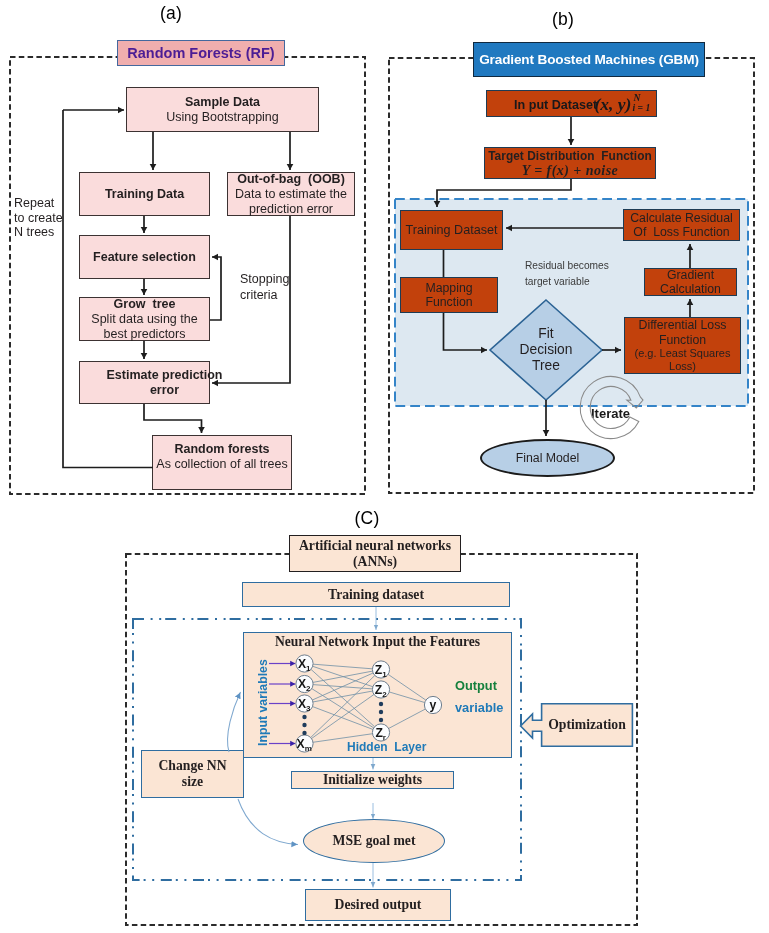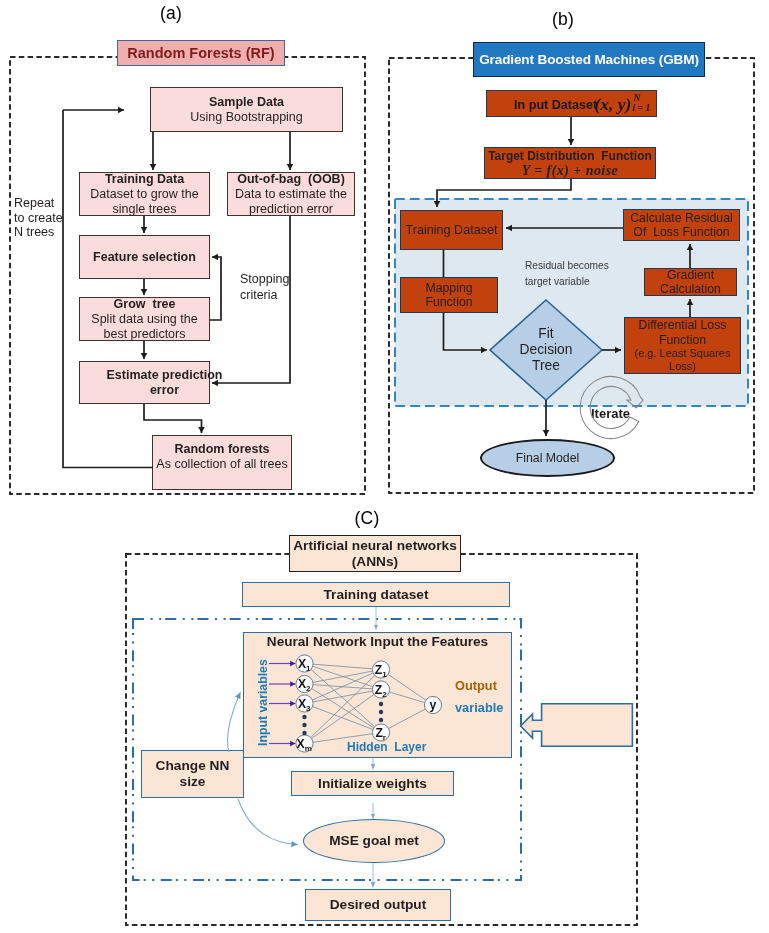--- a/index.html
+++ b/index.html
@@ -10,48 +10,44 @@
 
   .node{position:absolute;box-sizing:border-box;display:flex;flex-direction:column;
         align-items:center;justify-content:center;text-align:center;}
   .pinkbox{background:#fadcdc;border:1.5px solid #3c3232;}
   .ln1{font-weight:bold;font-size:12.5px;line-height:15px;}
   .ln2{font-weight:normal;font-size:12.5px;line-height:15px;}
   .bluebox{background:#c2410c;border:1.6px solid #1d3b54;}
   .bln{font-weight:normal;font-size:12.3px;line-height:14.5px;}
   .bln2{font-weight:normal;font-size:11px;line-height:13px;}
   .peachbox{background:#fbe5d4;border:1.5px solid #2f6da0;}
-  .pln{font-weight:bold;font-size:13.7px;line-height:15.8px;}
+  .pln{font-weight:bold;font-size:13.7px;line-height:15.8px;font-family:Liberation Serif, serif;}
 
   svg.layer{position:absolute;left:0;top:0;width:769px;height:933px;overflow:visible;pointer-events:none;}
 </style>
 </head>
 <body>
 
 <div class="panel-label" style="left:111px;top:3px;width:120px;font-size:17.5px;">(a)</div>
 
 <svg class="layer">
   <rect x="10" y="57" width="355" height="437" fill="none" stroke="#2b2b2b" stroke-width="2" stroke-dasharray="5.5 3.3" stroke-linecap="butt"></rect>
 </svg>
 
 <div style="position:absolute;left:117px;top:40px;width:168px;height:26px;
      background:#f0aeae;border:1.3px solid #44689e;box-sizing:border-box;display:flex;
-     align-items:center;justify-content:center;color:#7f1d1d;font-weight:bold;font-size:14.5px;">Random Forests (RF)</div>
-
-<div class="node pinkbox" style="left:126px;top:87px;width:193px;height:45px;margin-left:24px;">
+     align-items:center;justify-content:center;color:#4c1d95;font-weight:bold;font-size:14.5px;">Random Forests (RF)</div>
+
+<div class="node pinkbox" style="left:126px;top:87px;width:193px;height:45px;">
   <div class="ln1">Sample Data</div>
   <div class="ln2">Using Bootstrapping</div>
 </div>
 
 <div class="node pinkbox" style="left:79px;top:172px;width:131px;height:44px;">
   <div class="ln1">Training Data</div>
-  <div class="ln2 pre">
-      <span style="display:block;white-space:pre">Dataset to grow the</span>
-      <span style="display:block;white-space:pre">single trees</span>
-    </div>
 </div>
 
 <div class="node pinkbox" style="left:227px;top:172px;width:128px;height:44px;">
   <div class="ln1" style="white-space: pre;">Out-of-bag  (OOB)</div>
   <div class="ln2 pre">
       <span style="display:block;white-space:pre">Data to estimate the</span>
       <span style="display:block;white-space:pre">prediction error</span>
     </div>
 </div>
 
@@ -237,21 +233,21 @@
 </div>
 
 <div class="peachbox" style="position:absolute;left:243px;top:632px;width:269px;height:126px;box-sizing:border-box;">
 </div>
 <div class="pln" style="position:absolute;left:243px;top:634px;width:269px;text-align:center;font-size:13.6px;">Neural Network Input the Features</div>
 
 <div style="position:absolute;left:256px;top:659px;width:15px;height:88px;white-space:nowrap;
             writing-mode:vertical-rl;transform:rotate(180deg);text-align:center;line-height:15px;
             color:#1f7ab8;font-weight:bold;font-size:12.3px;">Input variables</div>
 <div style="position:absolute;left:347px;top:740px;color:#1f7ab8;font-weight:bold;font-size:12px;white-space:pre;">Hidden  Layer</div>
-<div style="position:absolute;left:455px;top:678px;color:#a16207;font-weight:bold;font-size:12.8px;">Output</div>
+<div style="position:absolute;left:455px;top:678px;color:#15803d;font-weight:bold;font-size:12.8px;">Output</div>
 <div style="position:absolute;left:455px;top:700px;color:#1f7ab8;font-weight:bold;font-size:12.8px;">variable</div>
 
 <svg class="layer">
   <g stroke="#6f8fa6" stroke-width="0.8" fill="none">
       <line x1="313.07367004918797" y1="664.1724447097403" x2="372.42632995081203" y2="668.8275552902597"></line>
       <line x1="312.6425699418029" y1="666.2674093919853" x2="372.8574300581971" y2="686.7325906080147"></line>
       <line x1="310.8860996226904" y1="669.2600114243875" x2="374.6139003773096" y2="726.7399885756125"></line>
       <line x1="312.9495583731359" y1="682.3984497201245" x2="372.5504416268641" y2="671.1015502798755"></line>
       <line x1="313.0778593021945" y1="684.6167088387199" x2="372.4221406978055" y2="688.8832911612801"></line>
       <line x1="311.76329739587203" y1="688.6048356039189" x2="373.73670260412797" y2="727.8951643960811"></line>
@@ -311,21 +307,21 @@
       </g>
       <circle cx="304.5" cy="717" r="2.2" fill="#1f3c5c"></circle>
       <circle cx="304.5" cy="725" r="2.2" fill="#1f3c5c"></circle>
       <circle cx="304.5" cy="733" r="2.2" fill="#1f3c5c"></circle>
       <circle cx="381" cy="704" r="2.2" fill="#1f3c5c"></circle>
       <circle cx="381" cy="712" r="2.2" fill="#1f3c5c"></circle>
       <circle cx="381" cy="720" r="2.2" fill="#1f3c5c"></circle>
     </g>
 </svg>
 
-<div class="node peachbox" style="left:291px;top:771px;width:163px;height:25px;">
+<div class="node peachbox" style="left:291px;top:771px;width:163px;height:18px;">
   <div class="pln">Initialize weights</div>
 </div>
 
 <div style="position:absolute;left:303px;top:819px;width:142px;height:44px;
      border-radius:50%;background:#fbe5d4;border:1.8px solid #2f6da0;box-sizing:border-box;display:flex;
      align-items:center;justify-content:center;">
   <div class="pln">MSE goal met</div>
 </div>
 
 <div class="node peachbox" style="left:305px;top:889px;width:146px;height:32px;">
@@ -336,20 +332,21 @@
   <div class="pln pre">
       <span style="display:block;white-space:pre">Change NN</span>
       <span style="display:block;white-space:pre">size</span>
     </div>
 </div>
 
 <div style="position:absolute;left:520px;top:703px;width:113px;height:44px;">
   <svg width="114" height="46" style="position:absolute;left:0;top:0;overflow:visible;">
     <path d="M21.6,0.8 L112.4,0.8 L112.4,43.2 L21.6,43.2 L21.6,28.3 L12.5,28.3 L12.5,35 L0.6,23 L12.5,11 L12.5,17.2 L21.6,17.2 Z" fill="#fbe5d4" stroke="#2f6da0" stroke-width="1.6" stroke-linejoin="miter"></path>
   </svg>
+  <div class="pln" style="position:absolute;left:21px;top:0;width:92px;height:44px;display:flex;align-items:center;justify-content:center;">Optimization</div>
 </div>
 
 <svg class="layer">
   <defs>
     <marker id="arrC" markerUnits="userSpaceOnUse" markerWidth="8" markerHeight="8" refX="5.4" refY="4" orient="auto">
       <path d="M0,1.7 L5.2,4 L0,6.3 z" fill="#7ea8cd"></path>
     </marker>
     <marker id="arrC2" markerUnits="userSpaceOnUse" markerWidth="9" markerHeight="9" refX="6.6" refY="4.5" orient="auto">
       <path d="M0,1.4 L6.0,4.5 L0,7.6 z" fill="#5f93c4"></path>
     </marker>

